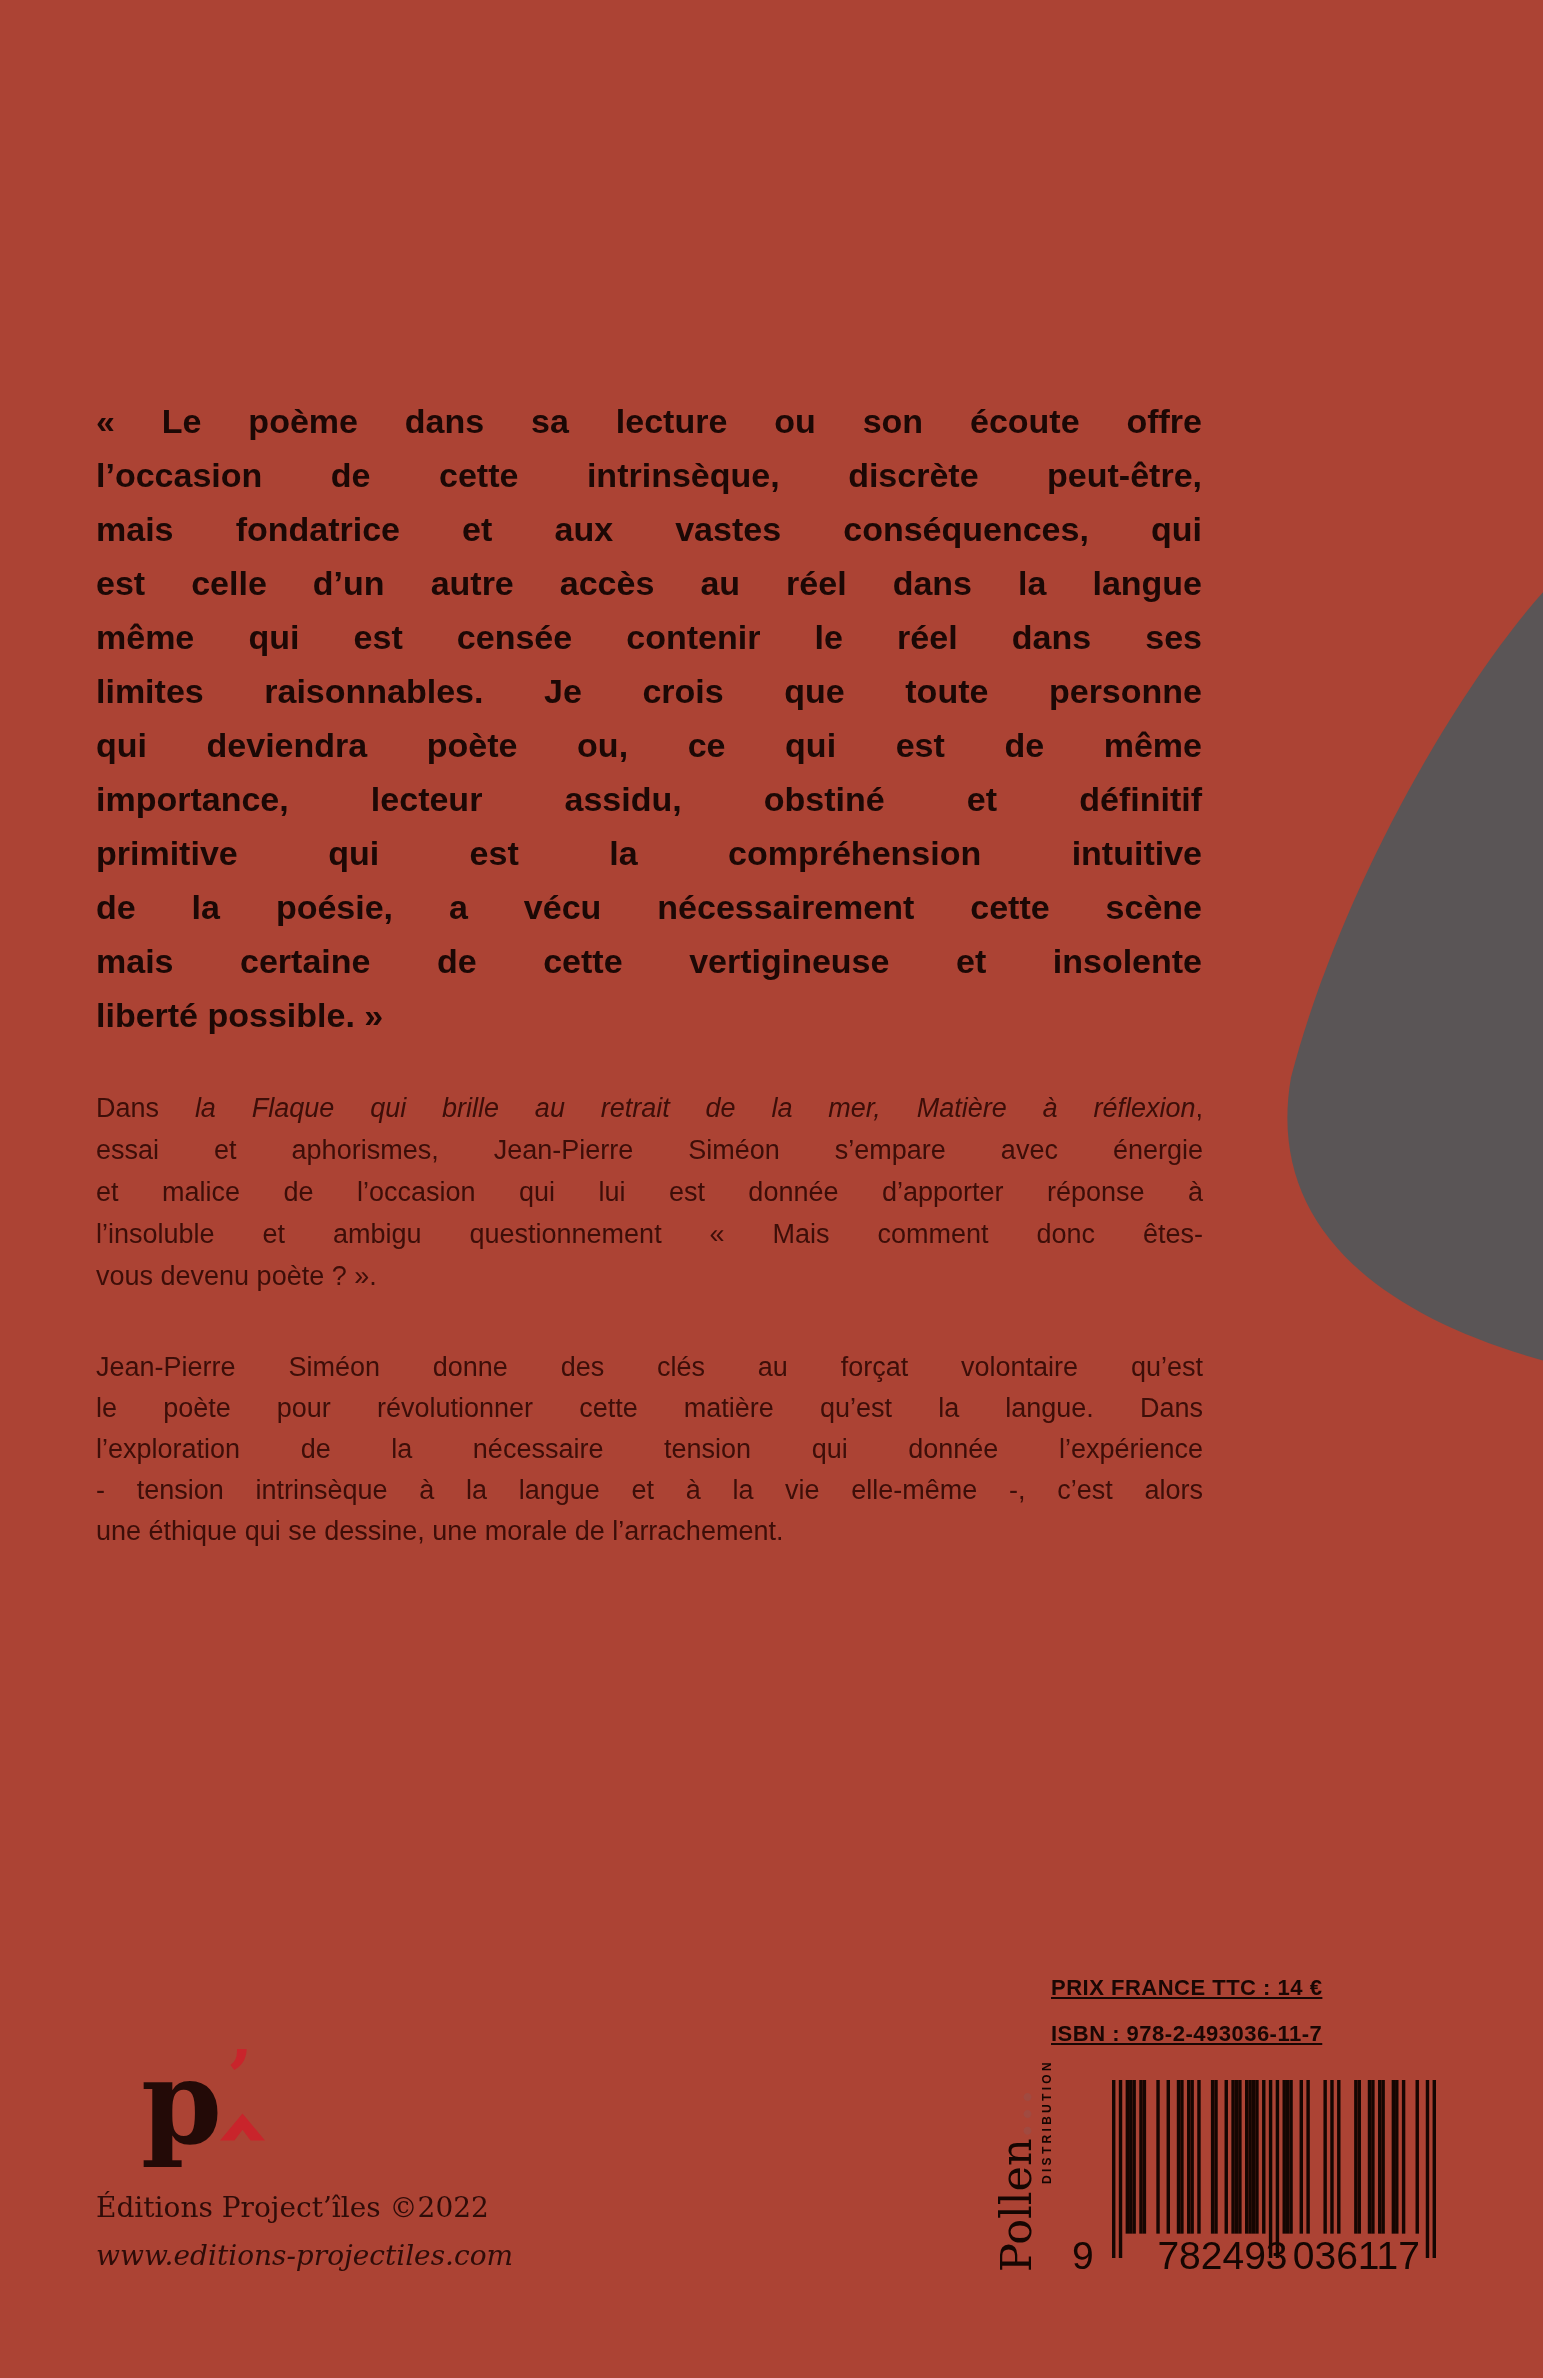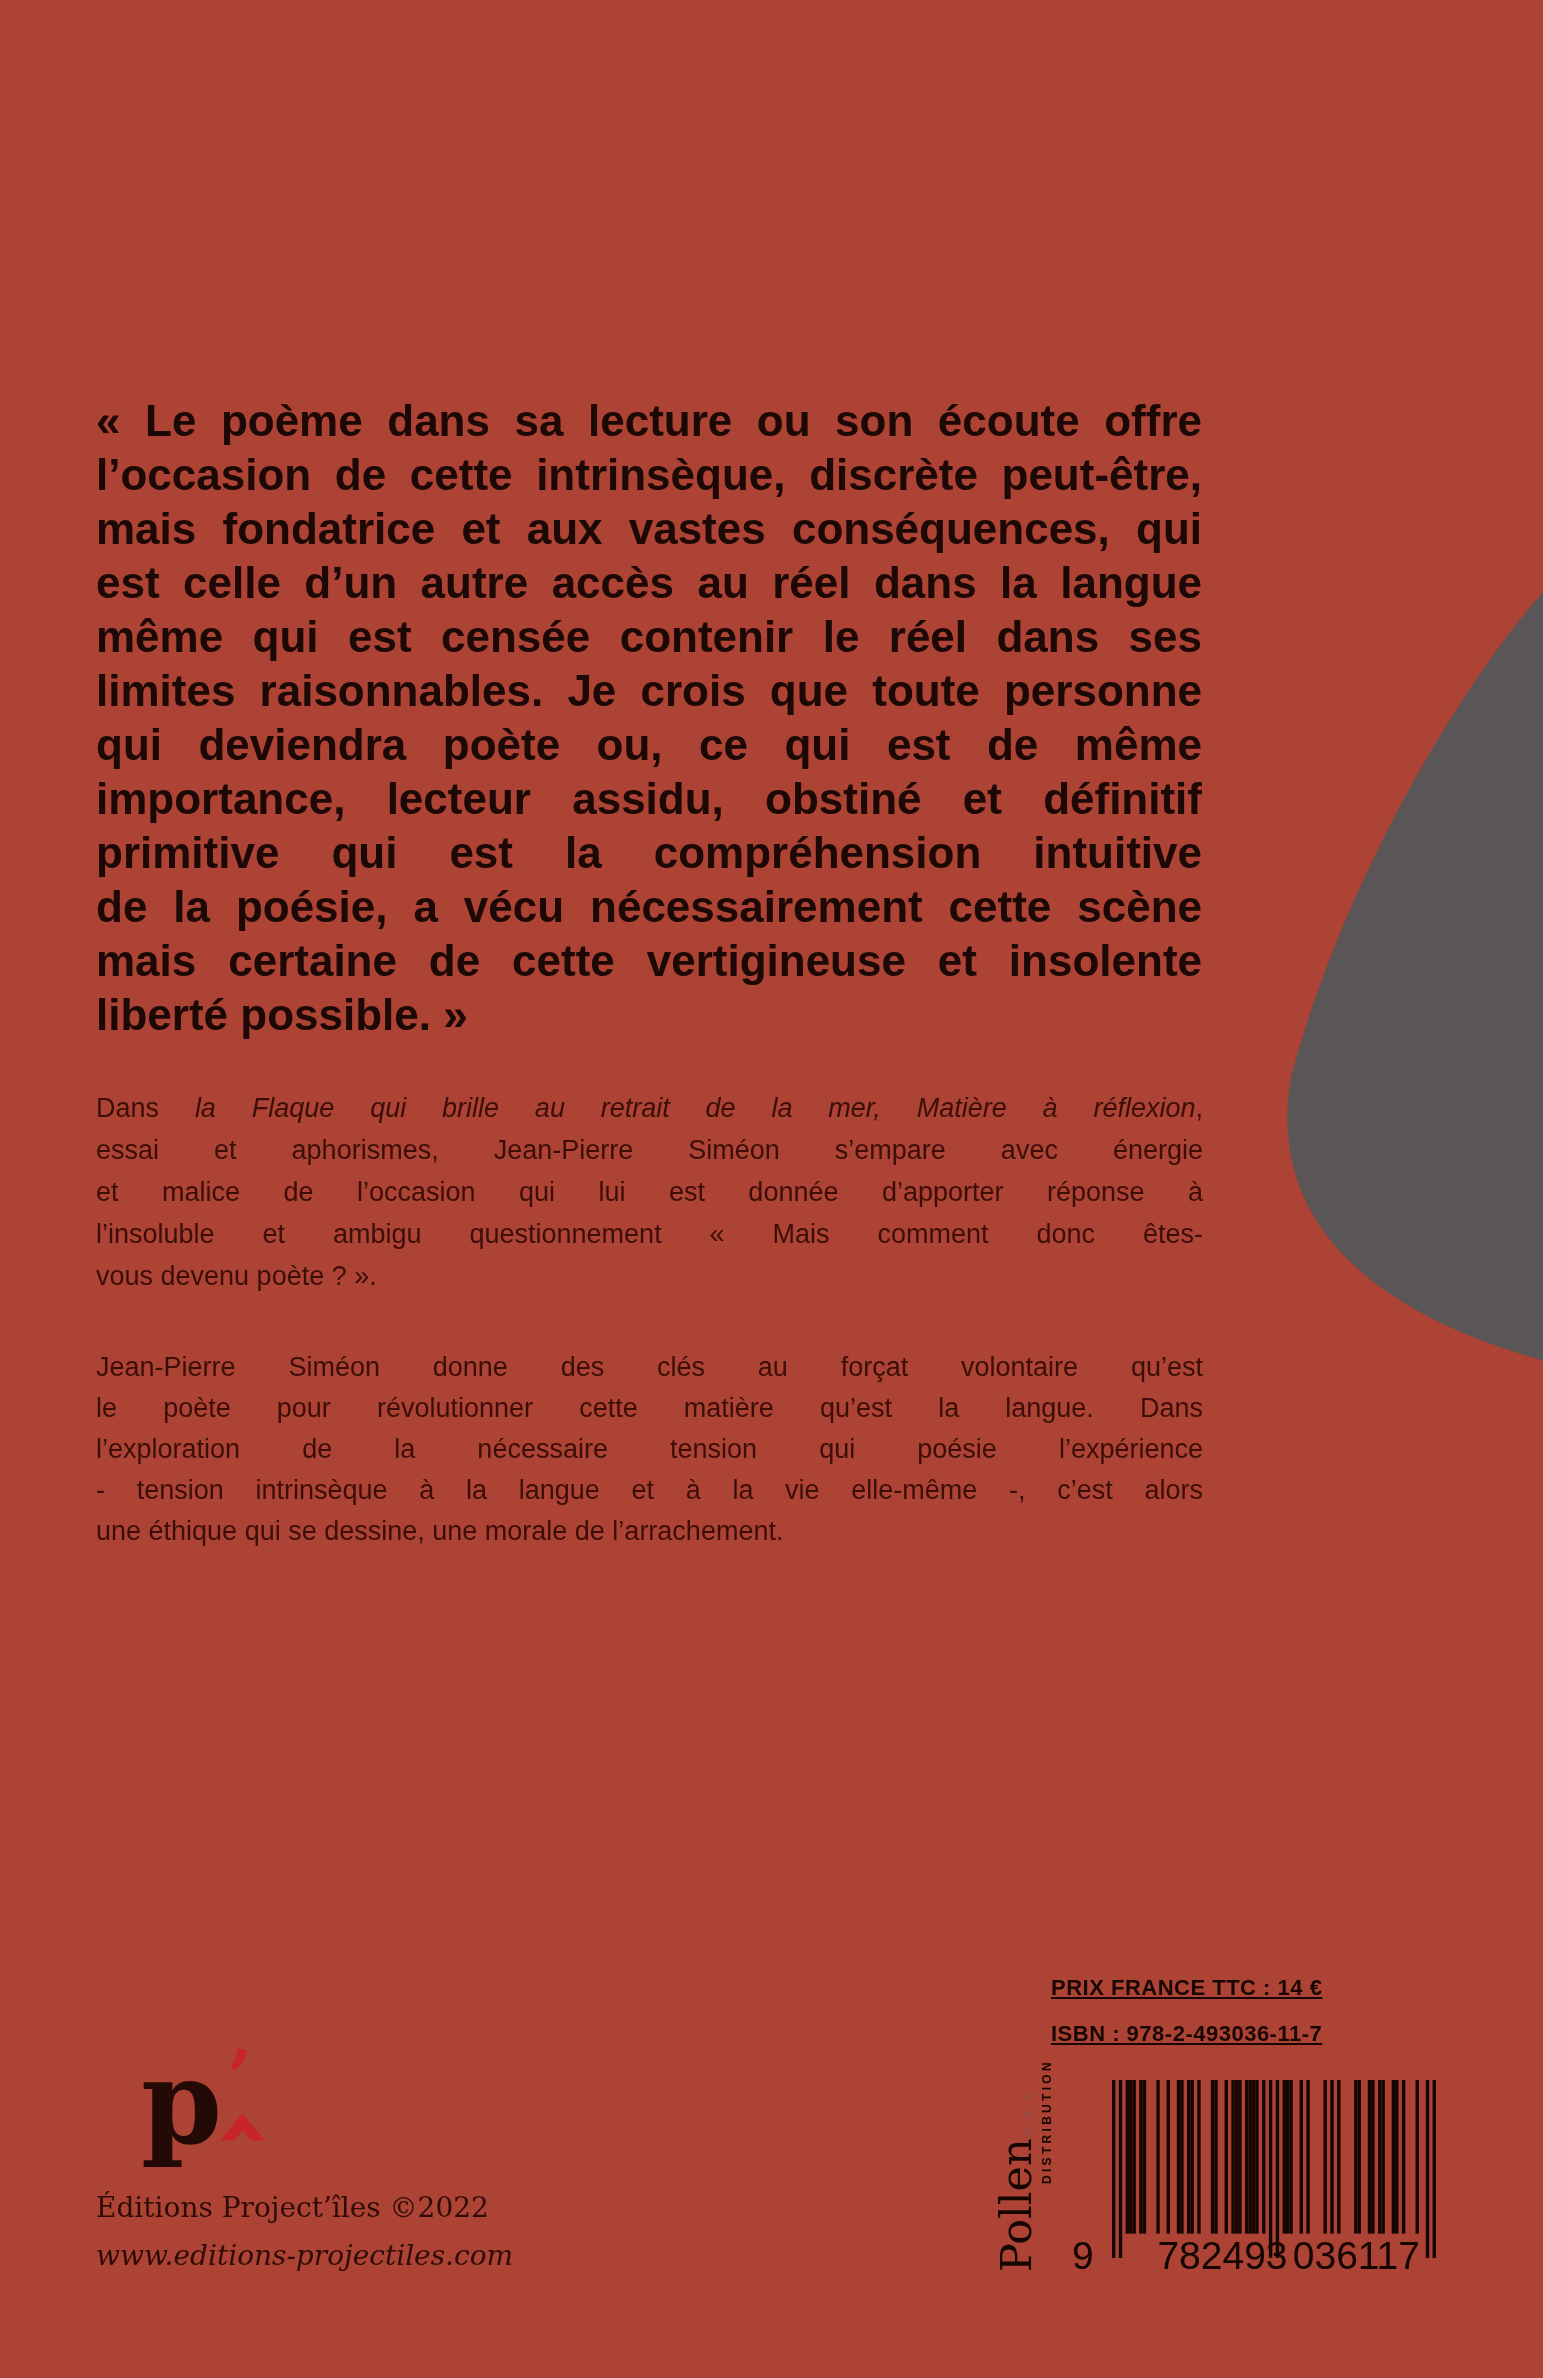--- a/index.html
+++ b/index.html
@@ -11,21 +11,21 @@
   .page{
     position:relative; width:1543px; height:2379px; overflow:hidden;
     background:var(--bg); font-family:"Liberation Sans",sans-serif;
   }
   .blob{position:absolute; left:0; top:0; width:1543px; height:2379px; pointer-events:none;}
   .jline{text-align:justify; text-align-last:justify;}
   .jline.jlast{text-align-last:left;}
   .it{font-style:italic;}
   .quote{
     position:absolute; left:96px; top:394px; width:1106px;
-    font-size:44px; font-weight:700; line-height:54px; color:var(--q-ink);
+    font-size:34px; font-weight:700; line-height:54px; color:var(--q-ink);
   }
   .bio{position:absolute; left:96px; width:1107px; color:var(--b-ink);}
   .bio1{top:1087px; font-size:27px; line-height:42px;}
   .bio2{top:1347px; font-size:27px; line-height:41px;}
   .pricebox{position:absolute; left:1051px; top:1971px; color:var(--p-ink);
     font-size:22px; font-weight:700; letter-spacing:0.5px; line-height:34px;text-decoration:underline;}
   .pricebox .isbn{margin-top:12px;}
   .barcode-wrap{position:absolute; left:1112px; top:2080px; width:324px; height:178px;}
   .barcode-wrap svg{width:100%; height:100%; display:block;}
   .barcode-wrap rect{fill:var(--bar-ink);}
@@ -94,21 +94,21 @@
       <div class="jline"><span>Dans </span><span class="it">la Flaque qui brille au retrait de la mer, Matière à réflexion</span><span>,</span></div>
       <div class="jline"><span>essai et aphorismes, Jean-Pierre Siméon s’empare avec énergie</span></div>
       <div class="jline"><span>et malice de l’occasion qui lui est donnée d’apporter réponse à</span></div>
       <div class="jline"><span>l’insoluble et ambigu questionnement « Mais comment donc êtes-</span></div>
       <div class="jline jlast"><span>vous devenu poète ? ».</span></div>
     </div>
 
   <div class="bio bio2" id="para2-lines">
       <div class="jline"><span>Jean-Pierre Siméon donne des clés au forçat volontaire qu’est</span></div>
       <div class="jline"><span>le poète pour révolutionner cette matière qu’est la langue. Dans</span></div>
-      <div class="jline"><span>l’exploration de la nécessaire tension qui poésie l’expérience</span></div>
+      <div class="jline"><span>l’exploration de la nécessaire tension qui donnée l’expérience</span></div>
       <div class="jline"><span>- tension intrinsèque à la langue et à la vie elle-même -, c’est alors</span></div>
       <div class="jline jlast"><span>une éthique qui se dessine, une morale de l’arrachement.</span></div>
     </div>
 
   <div class="pricebox">
     <div class="price">PRIX FRANCE TTC : 14 €</div>
     <div class="isbn">ISBN : 978-2-493036-11-7</div>
   </div>
 
   <div class="pollen">

